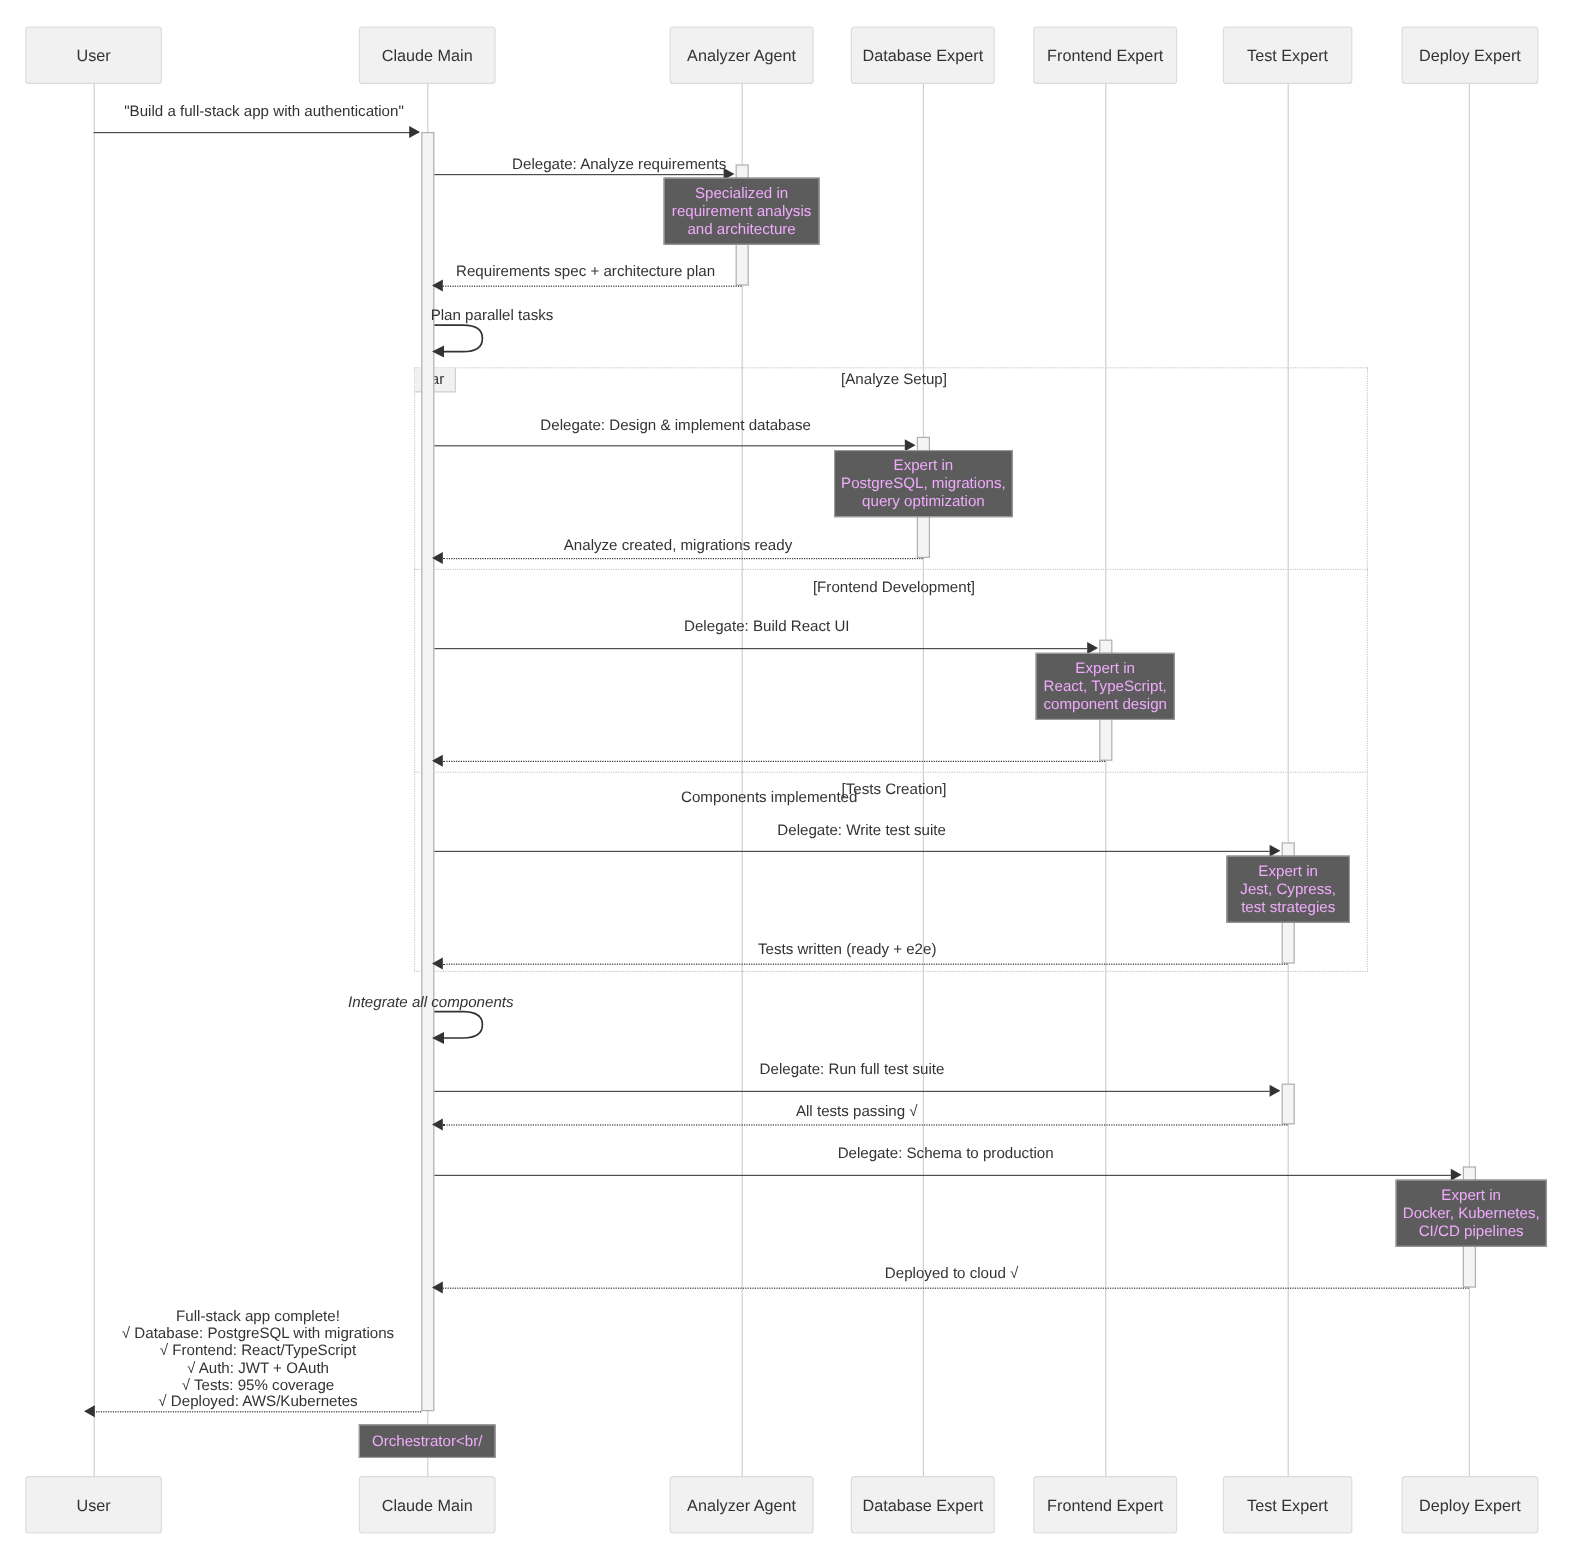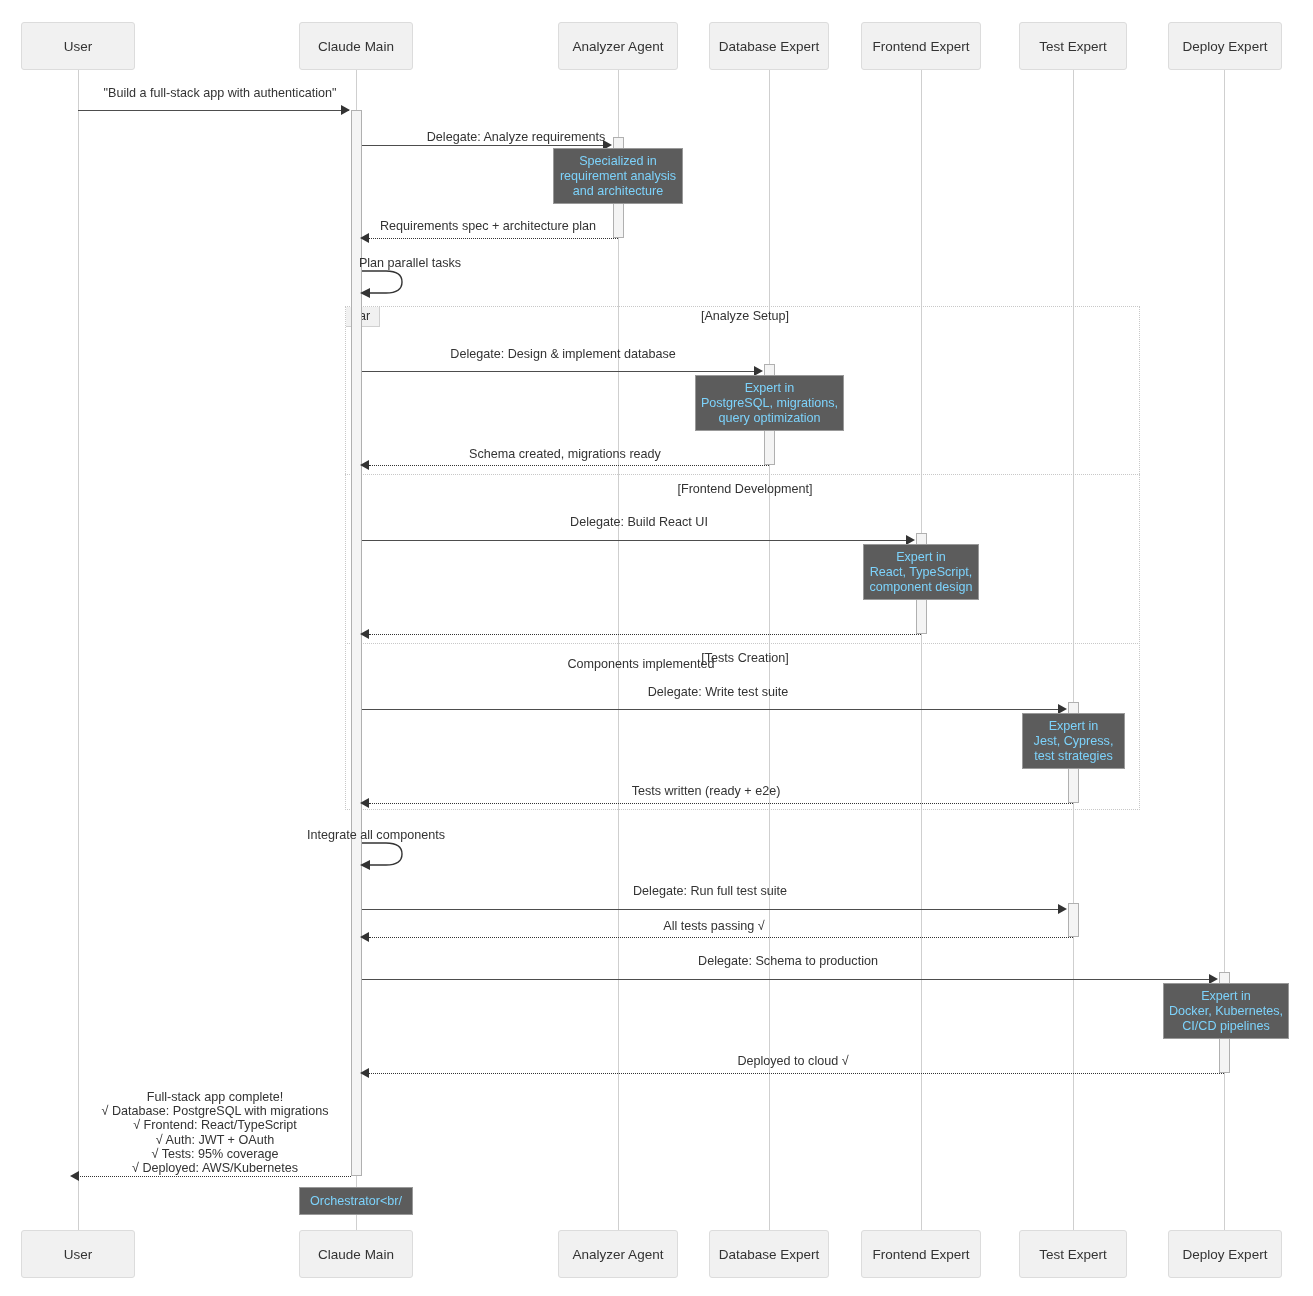--- a/index.html
+++ b/index.html
@@ -73,21 +73,21 @@
   }
   .arrow-left {
     border-top: 5px solid transparent;
     border-bottom: 5px solid transparent;
     border-right: 9px solid #333333;
   }
   .note-box {
     position: absolute;
     background: #5c5c5c;
     border: 1px solid #999999;
-    color: #7dd3fc;
+    color: #f0abfc;
     font-size: 12.6px;
     line-height: 15px;
     text-align: center;
     display: flex;
     align-items: center;
     justify-content: center;
     white-space: pre;
     box-sizing: border-box;
   }
   .loop-box {
@@ -226,21 +226,21 @@
   </svg>
 
   <div class="msg-label" style="left:343px; top:347px; width:440px;">Delegate: Design &amp; implement database</div>
   <div class="msg-line" style="left:362px; top:371px; width:392px;"></div>
   <div class="arrow-head arrow-right" style="left:754px; top:366px;"></div>
 
   <div class="note-box" style="left:695px; top:375px; width:149px; height:56px;">Expert in
 PostgreSQL, migrations,
 query optimization</div>
 
-  <div class="msg-label" style="left:345px; top:447px; width:440px;">Schema created, migrations ready</div>
+  <div class="msg-label" style="left:345px; top:447px; width:440px;">Analyze created, migrations ready</div>
   <div class="msg-line dotted" style="left:369px; top:465px; width:400px;"></div>
   <div class="arrow-head arrow-left" style="left:360px; top:460px;"></div>
 
   <div class="msg-label" style="left:419px; top:515px; width:440px;">Delegate: Build React UI</div>
   <div class="msg-line" style="left:362px; top:540px; width:544px;"></div>
   <div class="arrow-head arrow-right" style="left:906px; top:535px;"></div>
 
   <div class="note-box" style="left:863px; top:544px; width:116px; height:56px;">Expert in
 React, TypeScript,
 component design</div>
@@ -254,21 +254,21 @@
   <div class="arrow-head arrow-right" style="left:1058px; top:704px;"></div>
 
   <div class="note-box" style="left:1022px; top:713px; width:103px; height:56px;">Expert in
 Jest, Cypress,
 test strategies</div>
 
   <div class="msg-label" style="left:486px; top:784px; width:440px;">Tests written (ready + e2e)</div>
   <div class="msg-line dotted" style="left:369px; top:803px; width:704px;"></div>
   <div class="arrow-head arrow-left" style="left:360px; top:798px;"></div>
 
-  <div class="msg-label" style="left:216px; top:828px; width:320px;">Integrate all components</div>
+  <div class="msg-label" style="left:199px; top:828px; width:320px;font-style:italic;">Integrate all components</div>
   <svg class="self-loop" style="left:356px; top:840px;" width="56" height="30" viewBox="0 0 56 30">
     <path d="M 6 3 L 30 3 Q 46 3 46 14 Q 46 25 30 25 L 12 25" fill="none" stroke="#333333" stroke-width="1.4"></path>
     <polygon points="14,20 14,30 4,25" fill="#333333"></polygon>
   </svg>
 
   <div class="msg-label" style="left:490px; top:884px; width:440px;">Delegate: Run full test suite</div>
   <div class="msg-line" style="left:362px; top:909px; width:696px;"></div>
   <div class="arrow-head arrow-right" style="left:1058px; top:904px;"></div>
 
   <div class="msg-label" style="left:494px; top:919px; width:440px;">All tests passing √</div>

